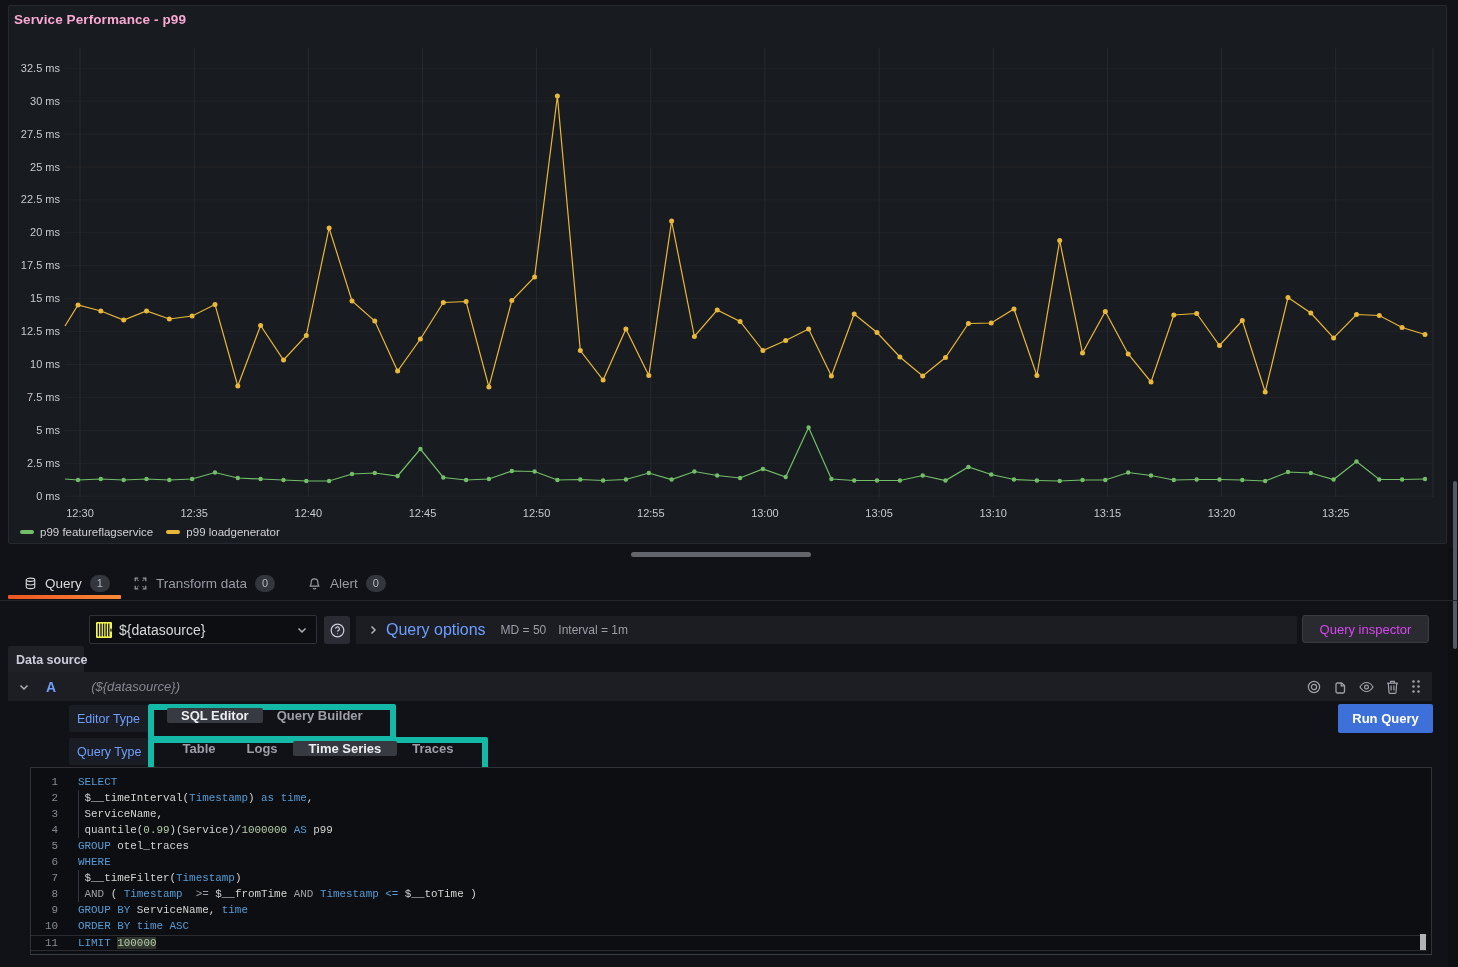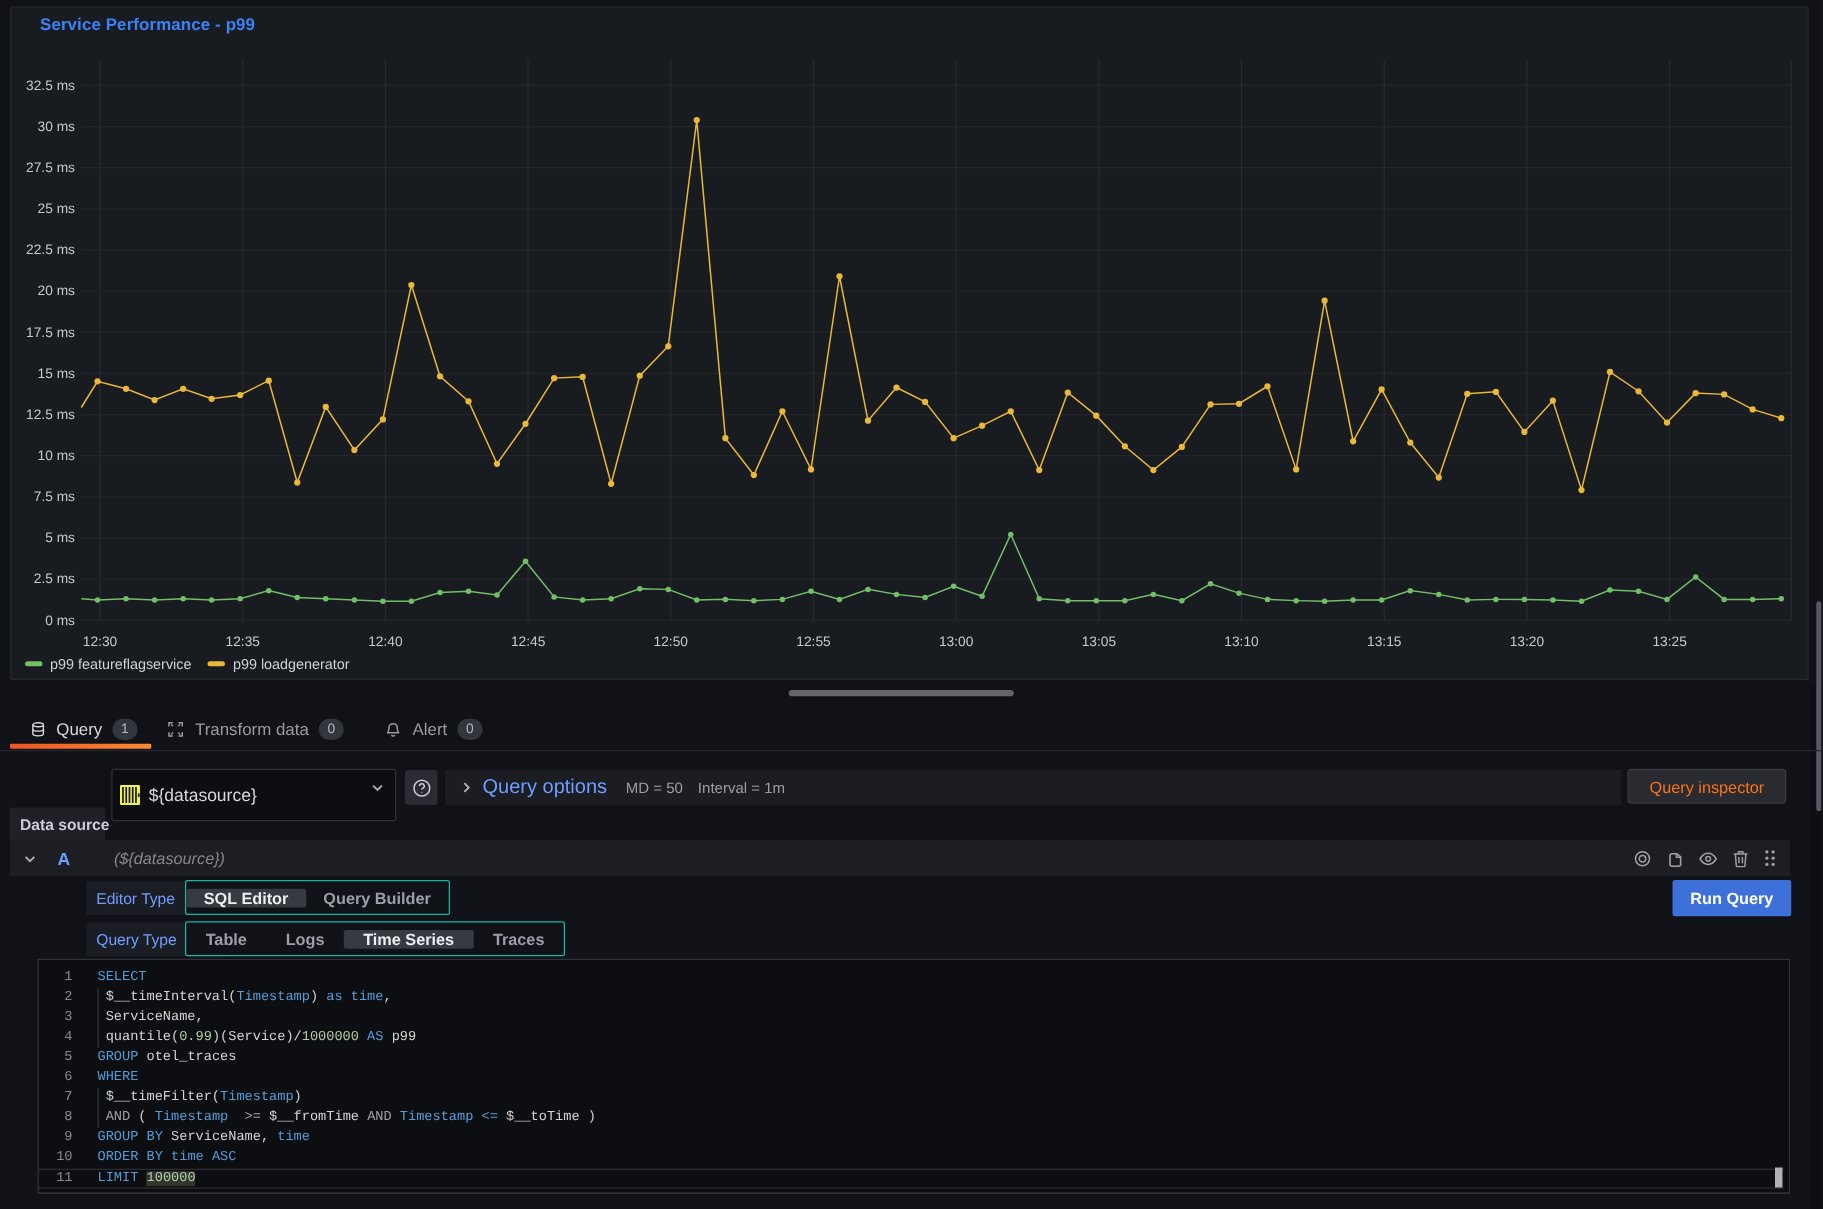--- a/index.html
+++ b/index.html
@@ -1,65 +1,65 @@
 <!DOCTYPE html>
 <html><head>
 <meta charset="utf-8">
 <style>
 * { margin:0; padding:0; box-sizing:border-box; }
 html,body { width:1458px; height:967px; background:#111217; overflow:hidden;
   font-family:"Liberation Sans", sans-serif; }
 #panel { position:absolute; left:8px; top:5px; width:1439px; height:539px;
   background:#181b1f; border:1px solid #25282e; border-radius:2px; }
-#ptitle { position:absolute; left:32px; top:12px; font-size:13.5px; font-weight:600;
-  color:#3b82f6; letter-spacing:.1px; }
+#ptitle { position:absolute; left:14px; top:12px; font-size:13.5px; font-weight:600;
+  color:#f9a8d4; letter-spacing:.1px; }
 #chartsvg { position:absolute; left:0; top:0; }
 .axlab { font-size:11px; fill:#c8c9d0; font-family:"Liberation Sans",sans-serif; }
 #legend { position:absolute; left:20px; top:526px; font-size:11.5px; color:#d0d1d6; }
 .ldash { display:inline-block; width:14px; height:4px; border-radius:2px; vertical-align:2px; margin-right:6px; }
 #hscroll { position:absolute; left:631px; top:552px; width:180px; height:5px; border-radius:3px; background:#63656c; }
 #vscroll { position:absolute; left:1453px; top:481px; width:4px; height:168px; border-radius:2px; background:#565963; }
 #vtrack { position:absolute; left:1448px; top:548px; width:10px; height:419px; background:#0e0f13; }
 
 
 #tabbar { position:absolute; left:0; top:560px; width:1458px; height:41px; border-bottom:1px solid #24262c; }
 .tab { position:absolute; top:568px; height:30px; display:flex; align-items:center; }
 .tab .tlabel { font-size:13.5px; font-weight:500; }
 .badge { display:inline-block; margin-left:8px; background:#34363d; color:#b6b7c0;
   border-radius:9px; font-size:11px; line-height:17px; padding:0 7px; }
 #tab-underline { position:absolute; left:8px; top:595px; width:113px; height:4px;
   background:linear-gradient(90deg,#ee5522,#fa8b36); border-radius:1px; }
 
 
 .dslabel { position:absolute; left:8px; top:616px; width:76px; height:28px; background:#202127;
   border-radius:2px; color:#ccccdc; font-size:12.5px; font-weight:600; display:flex; align-items:center; padding-left:8px; white-space:nowrap;margin-top:30px; }
-#dsselect { position:absolute; left:89px; top:615px; width:228px; height:42px; background:#0d0e12;
+#dsselect { position:absolute; left:89px; top:615px; width:228px; height:29px; background:#0d0e12;
   border:1px solid #2f3137; border-radius:2px; display:flex; align-items:center; }
 #dstext { color:#d8d9da; font-size:14px; margin-left:7px; }
 #helpbtn { position:absolute; left:324px; top:616px; width:26px; height:28px; background:#2b2c33;
   border-radius:3px; display:flex; align-items:center; justify-content:center; }
 #qoptbar { position:absolute; left:356px; top:616px; width:941px; height:28px; background:#1b1d23;
   display:flex; align-items:center; }
 #qopt { color:#6e9fff; font-size:16px; font-weight:500; margin-left:7px; }
 .qoptmeta { color:#9d9ea6; font-size:12px; margin-left:15px; }
 #qinspect { position:absolute; left:1302px; top:615px; width:127px; height:28px; background:#292b31;
-  border:1px solid #393b41; border-radius:3px; color:#f97316; font-size:13px; font-weight:500; display:flex; align-items:center; justify-content:center; }
+  border:1px solid #393b41; border-radius:3px; color:#d946ef; font-size:13px; font-weight:500; display:flex; align-items:center; justify-content:center; }
 
 
 #arow { position:absolute; left:8px; top:672px; width:1424px; height:29px; background:#1c1e24;
   display:flex; align-items:center; }
 #arow .qa { color:#6e9fff; font-size:14px; font-weight:600; margin-left:16px; }
 #arow .qds { color:#87888f; font-size:13px; font-style:italic; margin-left:35px; font-size:13px; }
 .aicons { position:absolute; right:11px; top:0; height:29px; display:flex; align-items:center; gap:12px; }
 
 
 .formlabel { position:absolute; left:30px; width:116px; height:27px; background:#1b1d24; border-radius:2px;
   color:#6e9fff; font-size:12.5px; font-weight:500; display:flex; align-items:center; padding-left:8px;margin-left:39px; }
-.radiogrp { position:absolute; height:28px; background:#111217; border:1px solid #14b8a6; border-radius:2px;
-  display:flex; align-items:center; padding:0; }
+.radiogrp { position:absolute; height:28px; background:#111217; border:6px solid #14b8a6; border-radius:2px;
+  display:flex; align-items:flex-end; padding:13px; }
 .ropt { font-size:13px; font-weight:700; color:#9d9fa8; display:flex; align-items:center; padding:0 14px; }
 .radiogrp.g2 .ropt { padding:0 15.5px; }
 .ropt.active { background:#383a42; border-radius:2px; color:#eceef2; font-weight:700; }
 #runquery { position:absolute; left:1338px; top:704px; width:95px; height:29px; background:#3d71d9;
   border-radius:2px; color:#fff; font-size:13px; font-weight:700; display:flex; align-items:center; justify-content:center; }
 
 
 #editor { position:absolute; left:30px; top:767px; width:1402px; height:188px; background:#0d0e11;
   border:1px solid #303237; border-bottom-color:#3a3e45; font-family:"Liberation Mono",monospace; font-size:10.8px; }
 .cl { position:absolute; left:78px; height:16px; white-space:pre; color:#d4d4d4; line-height:16px; font-family:"Liberation Mono",monospace; font-size:10.9px; }

